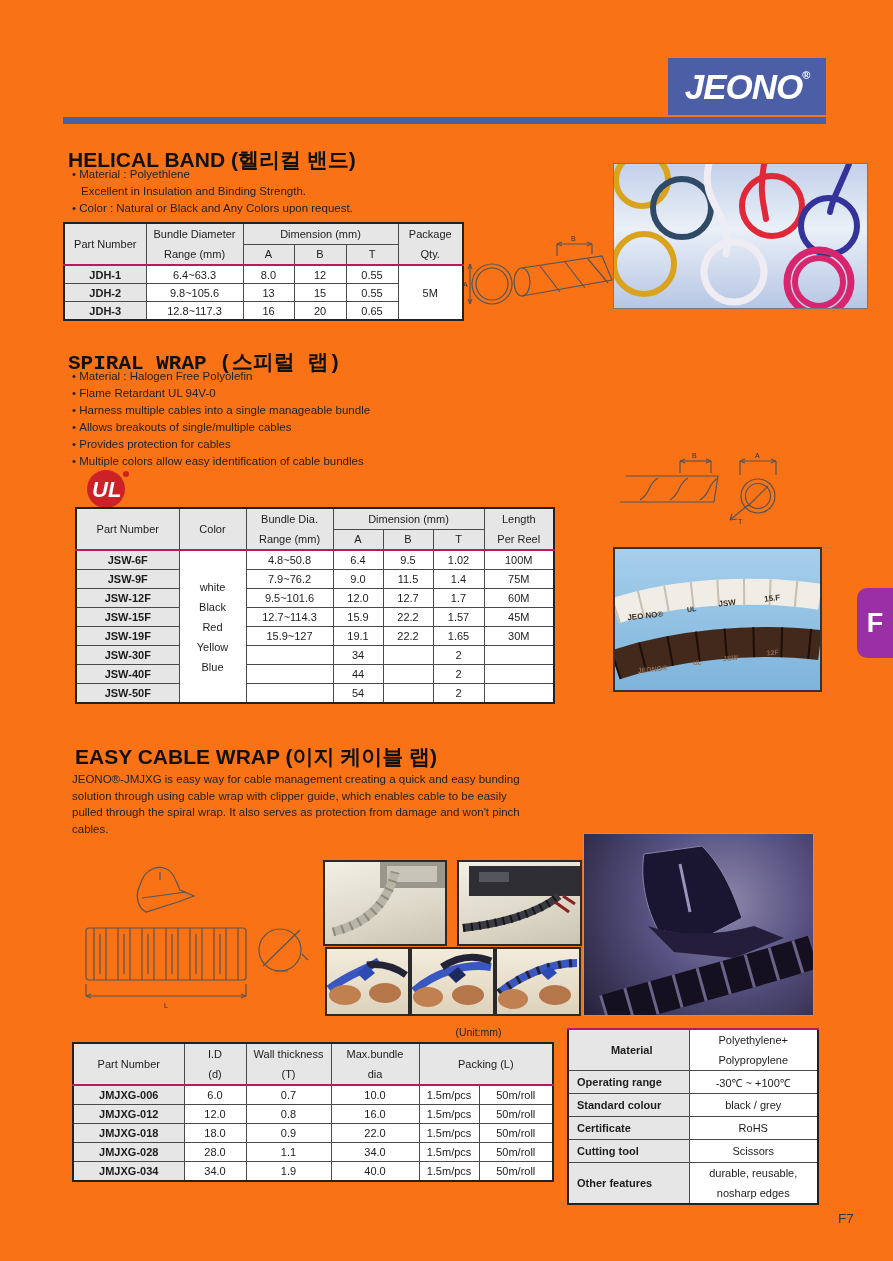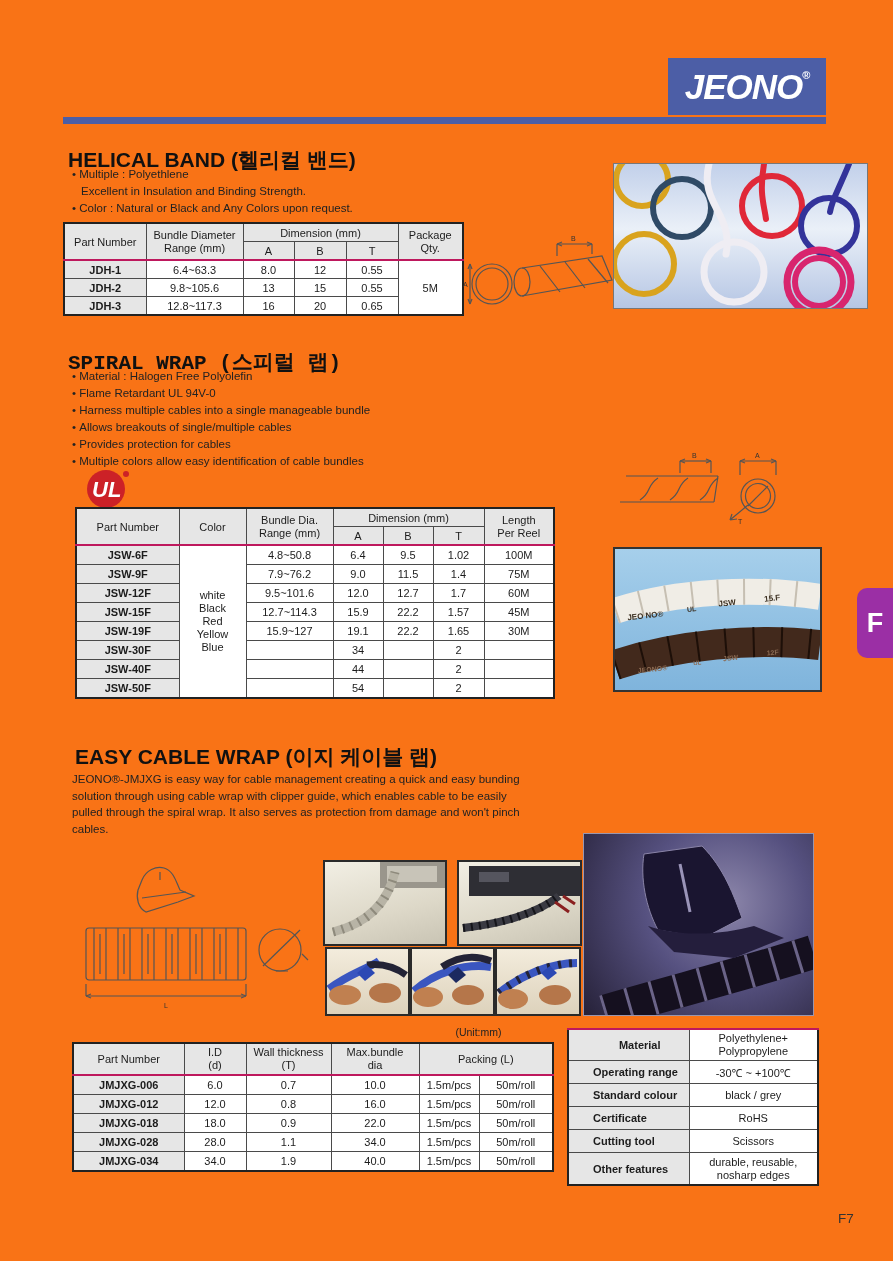--- a/index.html
+++ b/index.html
@@ -20,25 +20,25 @@
   .bullets .cont { padding-left:9px; }
   .para { font-size:11.5px; line-height:16.5px; color:#222; }
 
   
   table.dtable { border-collapse:collapse; table-layout:fixed; font-size:11px; text-align:center;
                  border:2px solid #222; background:#fff; }
   .dtable th, .dtable td { border:1px solid #4a4a4a; padding:0 2px; height:17px; overflow:hidden; }
   .dtable thead th { background:#e6e6e6; font-weight:normal; }
   .dtable td.pn { background:#e6e6e6; font-weight:bold; }
   .dtable tbody tr:first-child td { border-top:2px solid #be185d; }
-  .ml { white-space:pre-line; line-height:13px; }
+  .ml { white-space:pre-line; line-height:20px; }
   .t2 td { height:18px; }
   .t3 td { height:18px; }
   .spec td { height:22px; font-size:11px; }
-  .spec td.lbl { background:#e6e6e6; font-weight:bold; text-align:left; padding-left:24px; }
+  .spec td.lbl { background:#e6e6e6; font-weight:bold; text-align:left; padding-left:8px; }
 
   .unit-note { font-size:10.5px; color:#222; }
 
   
   .photo { overflow:hidden; }
   .helical-photo { left:613px; top:163px; width:253px; height:144px; border:1px solid #777;
                    background:linear-gradient(180deg,#c2d0ea 0%, #eaf0f8 45%, #b6c6e4 100%); }
   .spiral-photo { left:613px; top:547px; width:205px; height:141px; border:2px solid #333;
                   background:linear-gradient(180deg,#a6cfeb 0%, #7fb4dc 100%); }
   .office-photo { border:2px solid #2a2a2a; background:linear-gradient(165deg,#f2efe4 0%, #ddd8c8 60%, #c9c4b4 100%); }
@@ -59,21 +59,21 @@
 
 <div class="page">
 
   <div class="abs logo-box">
     <span class="logo-text"><span>JEONO</span><sup>®</sup></span>
   </div>
   <div class="abs blue-rule"></div>
 
   <div class="abs sec-title" style="left:68px; top:146px;">HELICAL BAND (헬리컬 밴드)</div>
   <div class="abs bullets" style="left:72px; top:166px; width:420px;">
-    <div class="b">Multiple : Polyethlene</div>
+    <div class="b">Material : Polyethlene</div>
     <div class="cont">Excellent in Insulation and Binding Strength.</div>
     <div class="b">Color : Natural or Black and Any Colors upon request.</div>
   </div>
 
   <table class="abs dtable t1" style="left:63px; top:222px; width:399px;">
     <colgroup>
         <col style="width:82px">
         <col style="width:97px">
         <col style="width:51px">
         <col style="width:52px">

